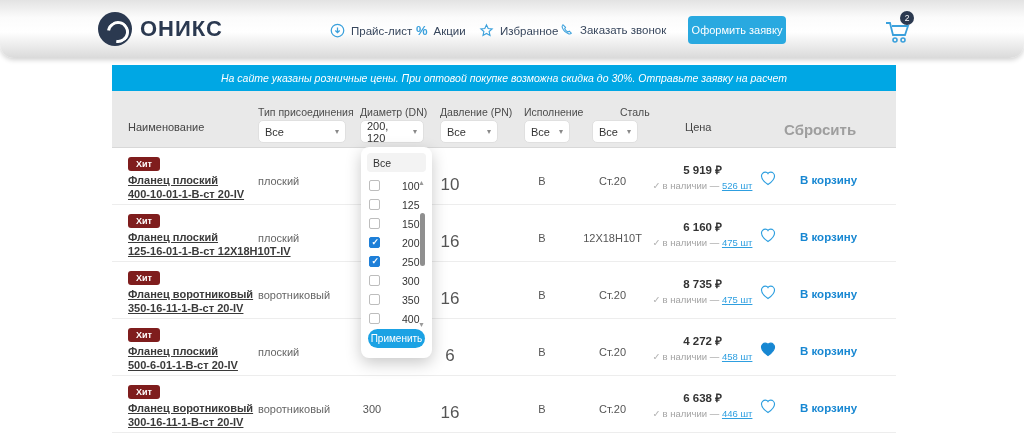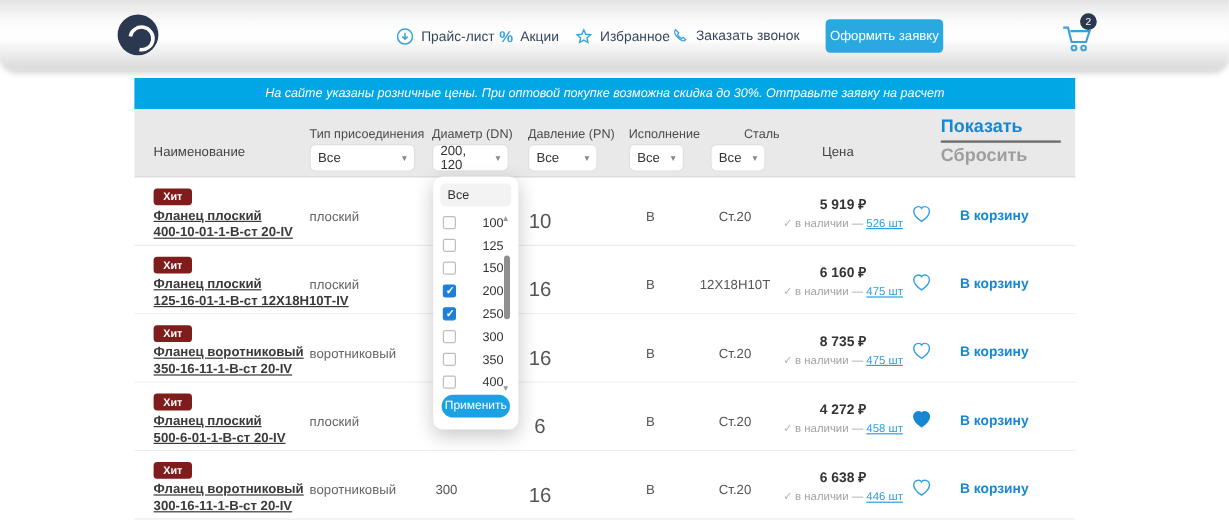--- a/index.html
+++ b/index.html
@@ -103,20 +103,21 @@
   #dn-apply { position:absolute; left:7px; top:182px; width:57px; height:19px;
     background:#1ba2e4; color:#fff; border:none; border-radius:10px; font-size:10px;
     cursor:pointer; font-family:"Liberation Sans", sans-serif; }
 </style>
 </head>
 <body>
 
 <div id="header">
   <div id="logo" class="abs">
     <span class="logo-mark"></span>
+    <span class="logo-text">ОНИКС</span>
   </div>
 
   <div id="nav-pricelist" class="abs nav">
     <span class="nav-ic">
       <svg width="15" height="15" viewBox="0 0 24 24">
           <circle cx="12" cy="12" r="10" fill="none" stroke="#3aa0dc" stroke-width="2"></circle>
           <path d="M12 7v8M8.5 12l3.5 3.5L15.5 12" fill="none" stroke="#3aa0dc" stroke-width="2"></path>
         </svg>
     </span>
     <span class="nv-label">Прайс-лист</span>
@@ -186,21 +187,20 @@
     <span class="caret">▾</span>
   </div>
 
   <div class="flt-label" style="left:508px">Сталь</div>
   <div class="sel" style="left:480px;width:46px">
     <span>Все</span>
     <span class="caret">▾</span>
   </div>
 
   <div id="col-price">Цена</div>
-  <div id="show-btn">Показать</div>
   <div id="reset-btn">Сбросить</div>
 </div>
 
 <div id="rows" class="abs">
 
   <div class="prow">
     <span class="hit">Хит</span>
     <a class="pname">
       <span>Фланец плоский</span><br>
       <span>400-10-01-1-В-ст 20-IV</span></a>

